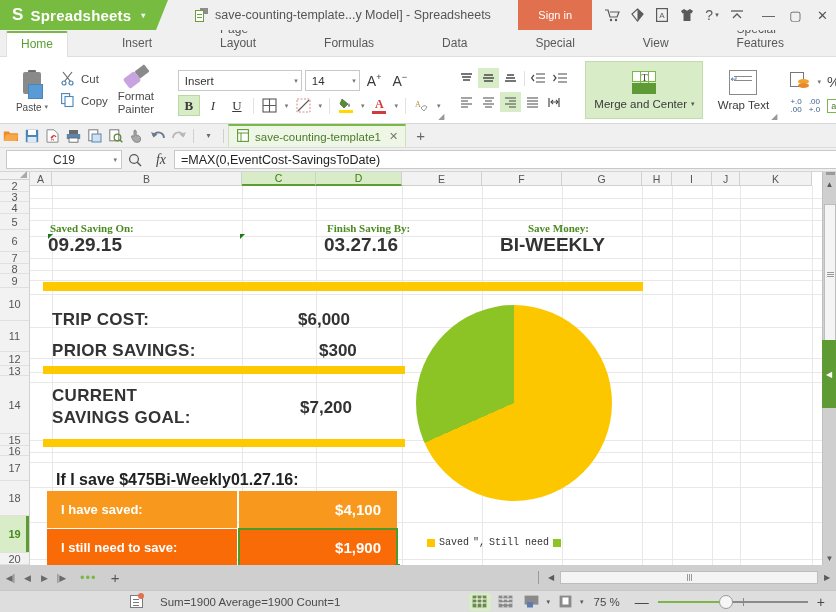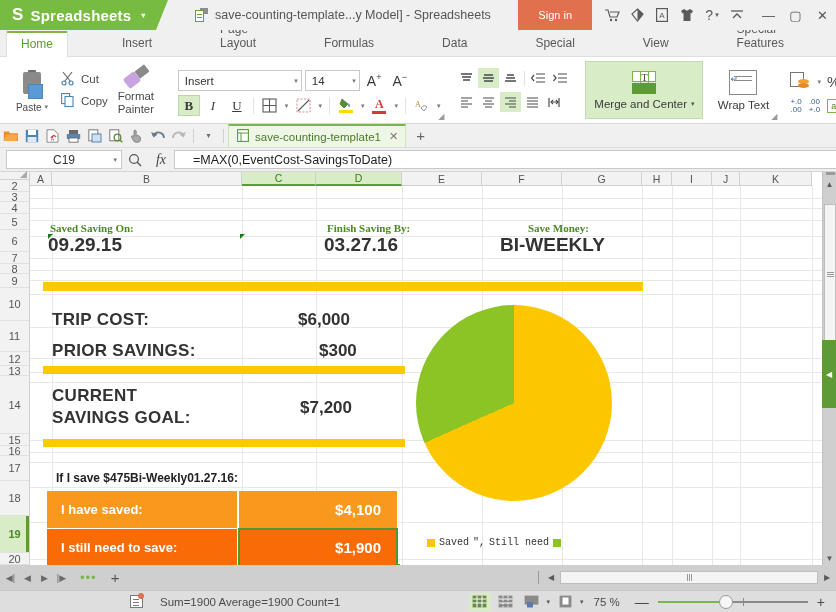--- a/index.html
+++ b/index.html
@@ -136,21 +136,21 @@
   .fbar { height: 24px; background: #f0f0f0; display: flex; align-items: center;
           border-bottom: 1px solid #d5d5d5; }
   .namebox { width: 116px; height: 19px; margin-left: 6px; background: #fff; border: 1px solid #c8c8c8;
              display: flex; align-items: center; justify-content: center; position: relative;
              font-size: 12px; color: #333; }
   .namebox .na { position: absolute; right: 4px; font-size: 7px; color: #777; }
   .fb-ico { width: 26px; display: flex; align-items: center; justify-content: center;
             color: #5a5a5a; font-size: 13px; }
   .fx { font-family: "Liberation Serif", serif; font-style: italic; font-size: 14px; color: #444; }
   .finput { flex: 1; height: 19px; background: #fff; border: 1px solid #c8c8c8; border-right: none;
-            display: flex; align-items: center; padding: 0 18px; font-size: 12.5px; color: #222; }
+            display: flex; align-items: center; padding: 0 6px; font-size: 12.5px; color: #222; }
 
   
   .gridwrap { position: relative; height: 393px; display: flex; }
   .corner { width: 30px; height: 14px; background: #f2f2f2; border-right: 1px solid #d0d0d0;
             border-bottom: 1px solid #d0d0d0; position: relative; }
   .corner::after { content: ""; position: absolute; right: 2px; bottom: 1px;
                    border-style: solid; border-width: 0 0 7px 7px; border-color: transparent transparent #aaa transparent; }
   .rowhdr { width: 30px; background: #f2f2f2; border-right: 1px solid #d0d0d0; }
   .rh { border-bottom: 1px solid #e0e0e0; display: flex; align-items: center; justify-content: center;
         font-size: 11px; color: #555; background: #f2f2f2; }
@@ -726,21 +726,21 @@
       <div class="cellt big-lbl" style="left:22px;top:124px;">TRIP COST:</div>
       <div class="cellt big-val" style="left:268px;top:124px;">$6,000</div>
 
       <div class="cellt big-lbl" style="left:22px;top:155px;">PRIOR SAVINGS:</div>
       <div class="cellt big-val" style="left:289px;top:155px;">$300</div>
 
       <div class="cellt big-lbl" style="left:22px;top:200px;">CURRENT</div>
       <div class="cellt big-lbl" style="left:22px;top:222px;">SAVINGS GOAL:</div>
       <div class="cellt big-val" style="left:270px;top:212px;">$7,200</div>
 
-      <div class="cellt" style="left:26px;top:285px;font-size:12px;font-weight:bold;color:#222;">If I save $475Bi-Weekly01.27.16:</div>
+      <div class="cellt" style="left:26px;top:285px;font-size:16px;font-weight:bold;color:#222;">If I save $475Bi-Weekly01.27.16:</div>
 
       <div class="obox l" style="left:17px;top:305px;width:190px;height:37px;background:#f8991d;">
         <span>I have saved:</span>
       </div>
       <div class="obox r" style="left:209px;top:305px;width:158px;height:37px;background:#f8991d;">
         <span>$4,100</span>
       </div>
       <div class="obox l" style="left:17px;top:343px;width:190px;height:37px;background:#f96b07;">
         <span>I still need to save:</span>
       </div>

